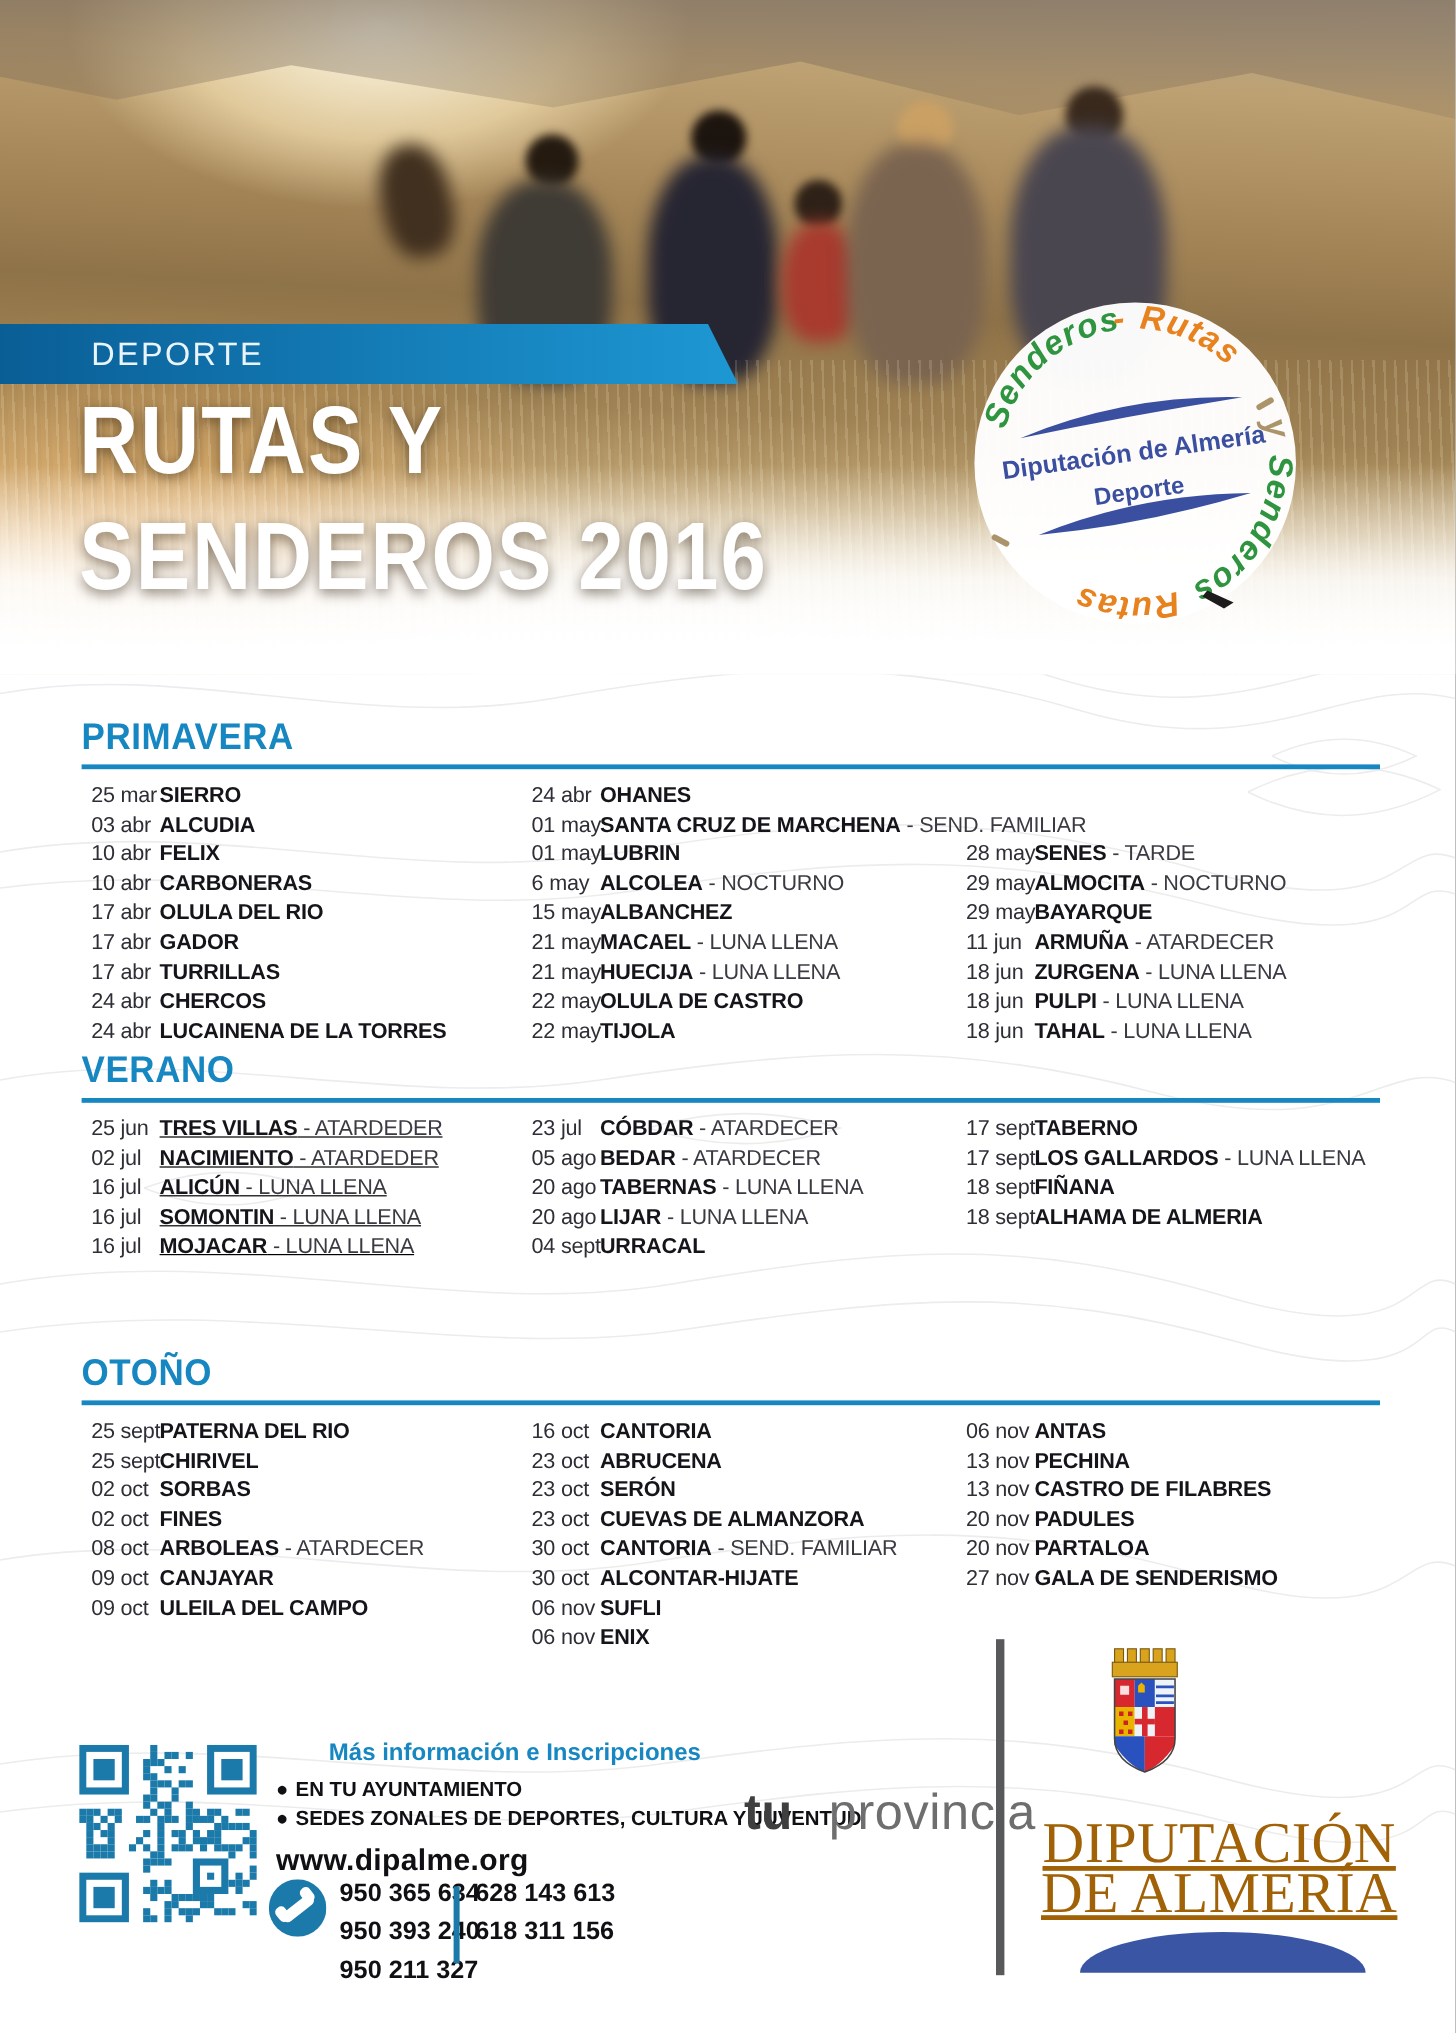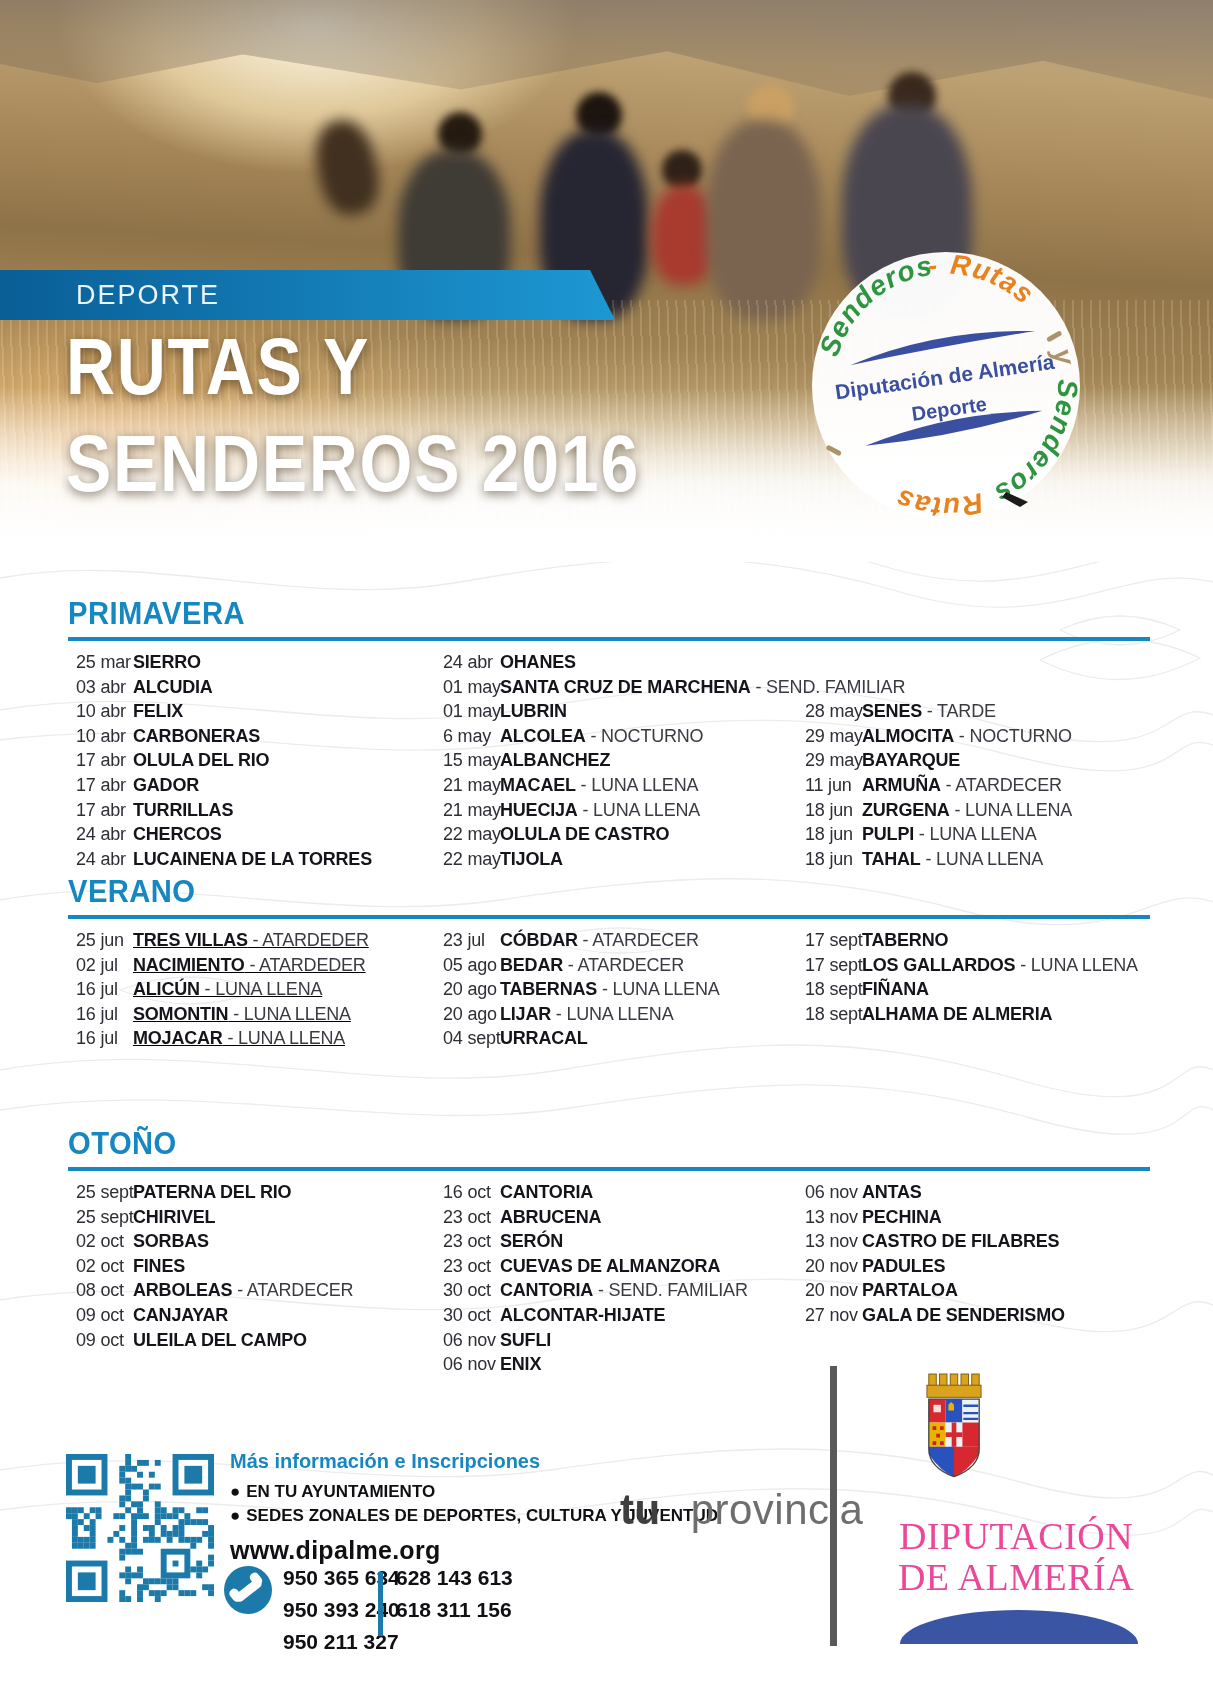--- a/index.html
+++ b/index.html
@@ -43,36 +43,36 @@
   .cols{display:flex;margin-top:9px;}
   .col{padding-left:8px;box-sizing:border-box;}
   .col0{width:367px;}.col1{width:362px;}.col2{flex:1;}
   .row{white-space:nowrap;line-height:24.6px;font-size:18px;letter-spacing:-.2px;}
   .row .d{display:inline-block;width:57px;color:#2e2e36;}
   .row .p{font-weight:bold;color:#14141a;}
   .row .n{color:#3a3a42;}
   
   .qr{position:absolute;left:66px;top:1454px;z-index:2;}
   .minfo{position:absolute;left:230px;top:1450px;z-index:2;width:560px;}
-  .mi-title{font-size:20px;font-weight:bold;color:#1787c1;margin-bottom:7px;}
+  .mi-title{font-size:20px;font-weight:bold;color:#1787c1;margin-bottom:7px;margin-left:44px;}
   .mi-b{font-size:17px;font-weight:bold;color:#101014;line-height:24px;}
   .mi-b .blt{color:#101014;margin-right:6px;}
   .site{font-size:25px;font-weight:bold;color:#101014;margin-top:8px;letter-spacing:.3px;}
   .phone-ic{position:absolute;left:224px;top:1566px;z-index:2;}
   .ph-col{position:absolute;top:1562px;z-index:2;font-size:21px;font-weight:bold;color:#101014;line-height:32px;white-space:nowrap;}
   .ph-c1{left:283px;}
   .ph-c2{left:396px;}
   .ph-bar{position:absolute;left:378px;top:1572px;width:5px;height:64px;background:#1b7aa9;z-index:2;}
   .brand{position:absolute;left:620px;top:1486px;z-index:2;font-size:42px;letter-spacing:.5px;}
   .brand .b1{font-weight:bold;color:#3f3f3f;}
   .brand .b2{font-weight:normal;color:#6e6e6e;margin-left:30px;}
   .vbar{position:absolute;left:830px;top:1366px;width:7px;height:280px;background:#58595b;z-index:2;}
   .crest{position:absolute;left:912px;top:1364px;z-index:2;}
   .inst{position:absolute;left:850px;top:1516px;width:332px;z-index:2;text-align:center;
-    font-family:"Liberation Serif","DejaVu Serif",serif;font-size:38px;line-height:41px;color:#ec4899;letter-spacing:.5px;}
+    font-family:"Liberation Serif","DejaVu Serif",serif;font-size:48px;line-height:41px;color:#a16207;letter-spacing:.5px;text-decoration:underline;}
   .arc{position:absolute;left:900px;top:1610px;width:238px;height:34px;background:#3a55a4;z-index:2;
     border-radius:119px 119px 0 0/34px 34px 0 0;}
 </style>
 </head>
 <body>
 
 <div id="poster">
 
   <svg class="topo" width="1213" height="1226">
     <g fill="none" stroke="#ececec" stroke-width="1.3">

